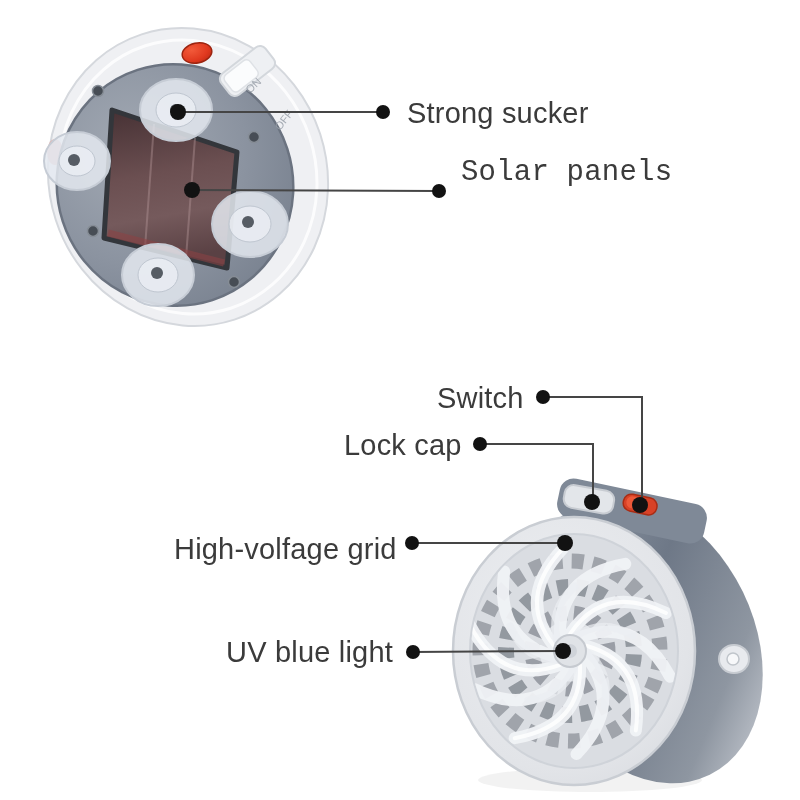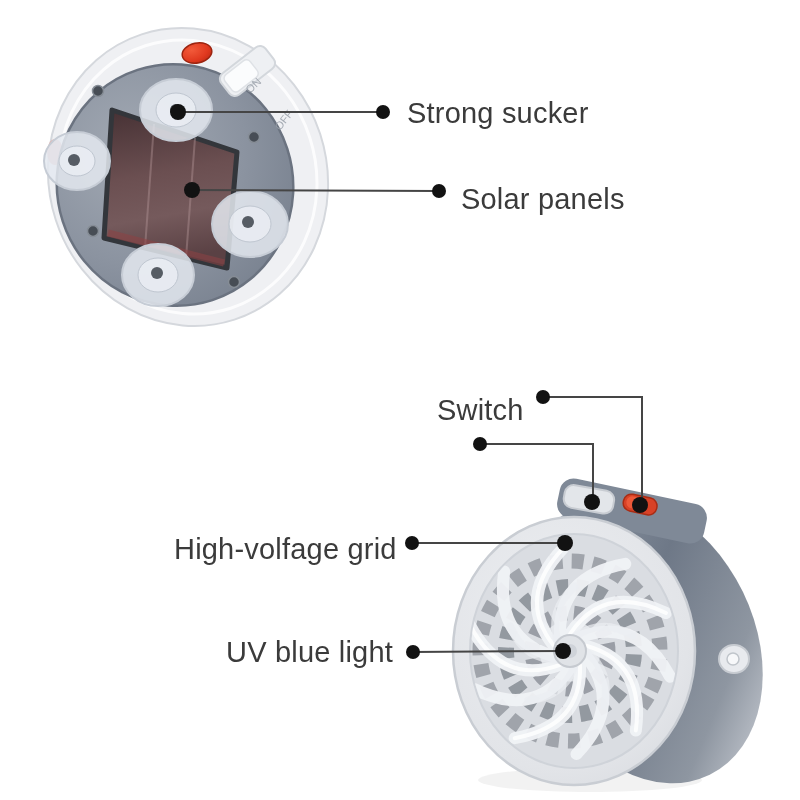--- a/index.html
+++ b/index.html
@@ -2,22 +2,22 @@
 <html><head>
 <meta charset="utf-8">
 <style>
   html,body{margin:0;padding:0;background:#ffffff;}
   .stage{position:relative;width:800px;height:800px;background:#ffffff;overflow:hidden;
          font-family:"Liberation Sans","DejaVu Sans",sans-serif;}
   .stage svg{position:absolute;left:0;top:0;}
   .lbl{position:absolute;font-size:29px;line-height:34px;color:#3b3b3b;white-space:nowrap;
        letter-spacing:0.2px;}
   .lbl-strong-sucker{left:407px;top:96px;text-align:center;}
-  .lbl-solar-panels{left:461px;top:182px;}
-  .lbl-switch{left:437px;top:381px;margin-top:12px;}
+  .lbl-solar-panels{left:461px;top:156px;font-family:Liberation Mono, monospace;}
+  .lbl-switch{left:437px;top:381px;}
   .lbl-lock-cap{left:344px;top:428px;}
   .lbl-grid{left:174px;top:532px;}
   .lbl-uv{left:226px;top:635px;}
 </style>
 </head>
 <body>
 
 <div class="stage">
 
 <svg width="800" height="800" viewBox="0 0 800 800">
@@ -190,16 +190,17 @@
     <circle cx="412" cy="543" r="7"></circle>
     <circle cx="565" cy="543" r="8"></circle>
     <circle cx="413" cy="652" r="7"></circle>
     <circle cx="563" cy="651" r="8"></circle>
   </g>
 </svg>
 
 <span class="lbl lbl-strong-sucker">Strong sucker</span>
 <span class="lbl lbl-solar-panels">Solar panels</span>
 <span class="lbl lbl-switch">Switch</span>
+<span class="lbl lbl-lock-cap">Lock cap</span>
 <span class="lbl lbl-uv">UV blue light</span>
 <span class="lbl lbl-grid">High-volfage grid</span>
 
 </div>
 
 </body></html>

